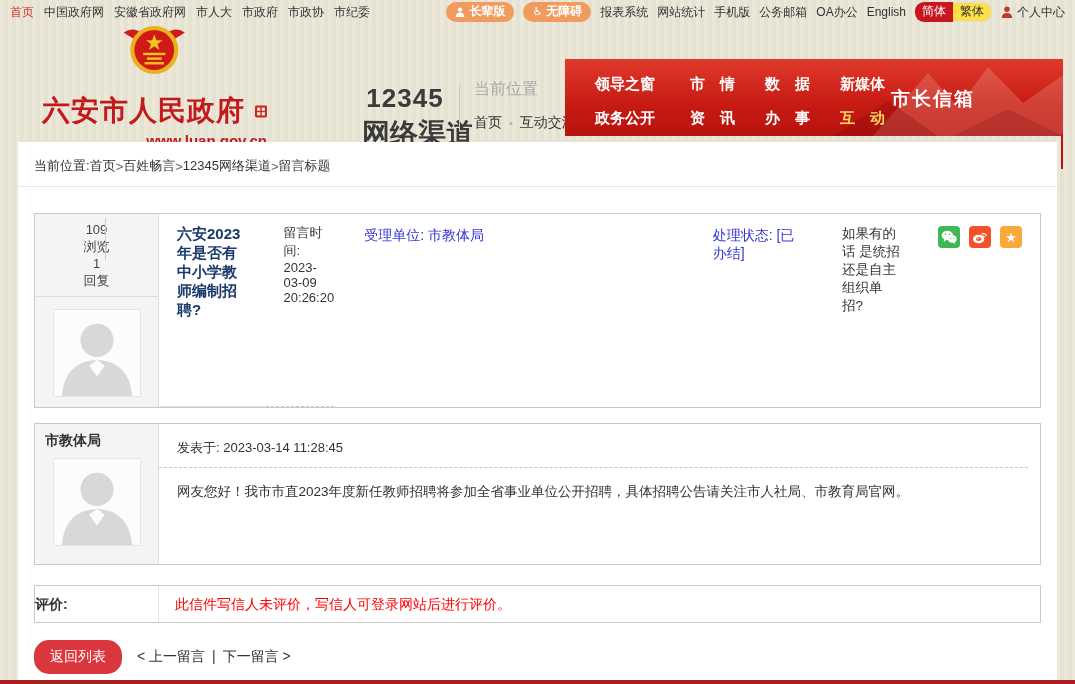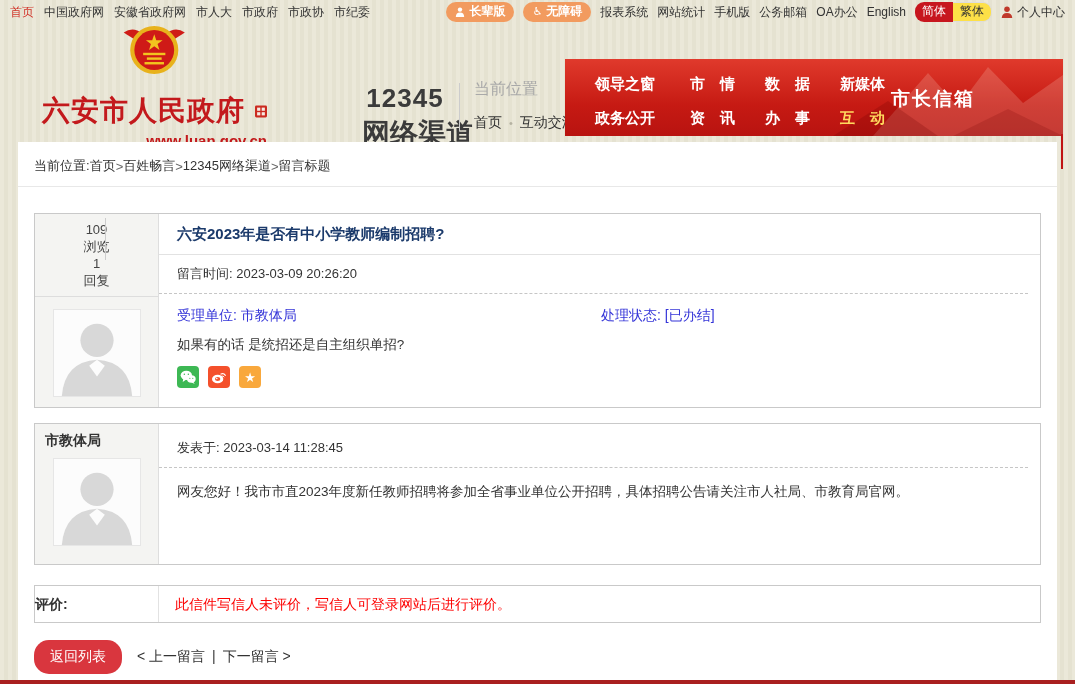--- a/index.html
+++ b/index.html
@@ -52,21 +52,21 @@
   .panel { position:absolute; left:18px; top:142px; width:1039px; height:538px; background:#fff; }
   .crumbs { padding:15px 16px 11px; font-size:13px; color:#333; border-bottom:1px solid #e8e8e8; display:flex; align-items:center; }
   .crumb-sep { color:#666; }
 
   .msgbox { margin:26px 16px 0; border:1px solid #c9c9c9; display:flex; min-height:176px; }
   .sidecol { width:124px; background:#f4f4f2; border-right:1px solid #dedede; flex-shrink:0; }
   .stats { position:relative; text-align:center; font-size:13px; color:#444; padding:7px 0 7px; line-height:17px; border-bottom:1px solid #ddd; }
   .stats-vline { position:absolute; left:70px; top:4px; width:1px; height:42px; background:#ccc; }
   .avatarbox { width:88px; height:88px; margin:12px auto 10px; background:#fcfcfc; border:1px solid #e6e6e6; }
   .avatarbox svg { display:block; width:100%; height:100%; }
-  .msgmain { flex:1; display:flex; flex-direction:column; }
+  .msgmain { flex:1; display:flex; flex-direction:row; }
   .msgtitle { padding:11px 18px 10px; font-size:15px; font-weight:bold; color:#1b3a6b; border-bottom:1px solid #e2e2e2; }
   .msgtime { margin:0 12px 0 0; padding:10px 0 10px 18px; font-size:13px; color:#333; border-bottom:1px dashed #c6c6c6; }
   .msgmeta { display:flex; padding:13px 18px 0; font-size:14px; color:#3434d8; }
   .msgmeta .unit { width:424px; }
   .msgcontent { padding:11px 18px 0; font-size:13.5px; color:#333; }
   .sharebar { padding:12px 18px 12px; display:flex; gap:9px; }
   .shareicon { width:22px; height:22px; border-radius:4px; display:flex; align-items:center; justify-content:center; cursor:pointer; }
   .share-wechat { background:#3db854; }
   .share-weibo { background:#f4502b; }
   .share-fav { background:#f9a83c; color:#fff; font-size:13px; }

